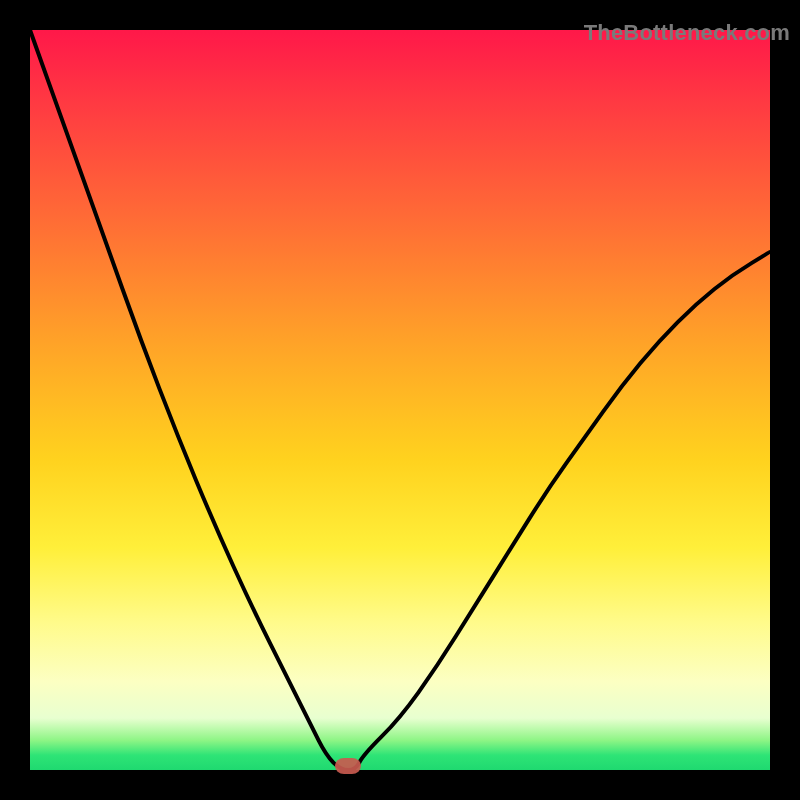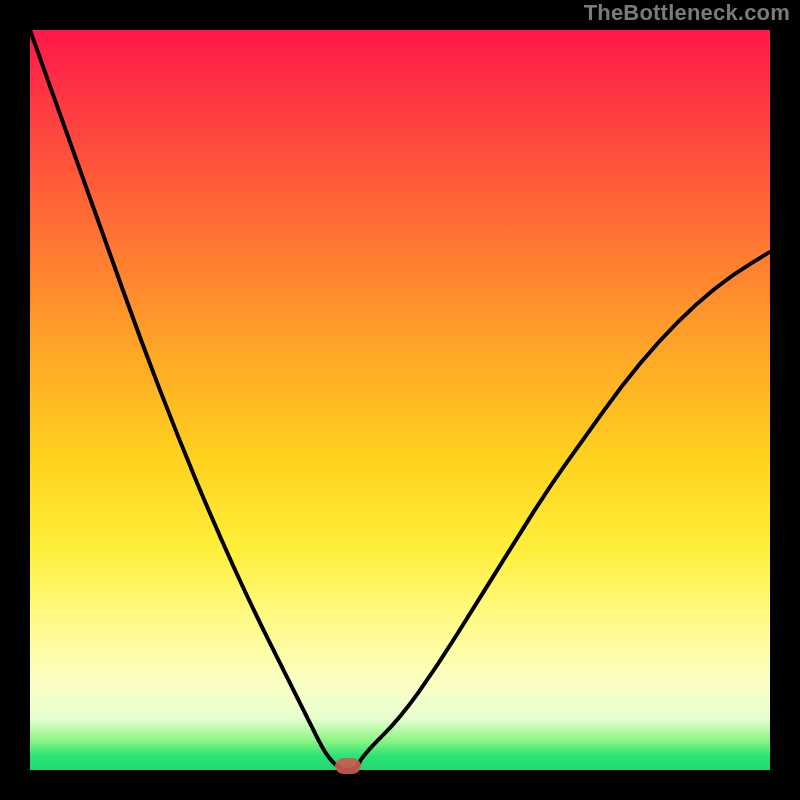--- a/index.html
+++ b/index.html
@@ -12,21 +12,21 @@
     font-family: Arial, Helvetica, sans-serif;
   }
   .frame {
     position: relative;
     width: 800px;
     height: 800px;
     background: #000;
   }
   .watermark {
     position: absolute;
-    top: 0;
+    top: 20px;
     right: 10px;
     color: #7a7a7a;
     font-size: 22px;
     font-weight: 600;
     letter-spacing: 0.2px;
     z-index: 10;
   }
   .plot-area {
     position: absolute;
     left: 30px;

